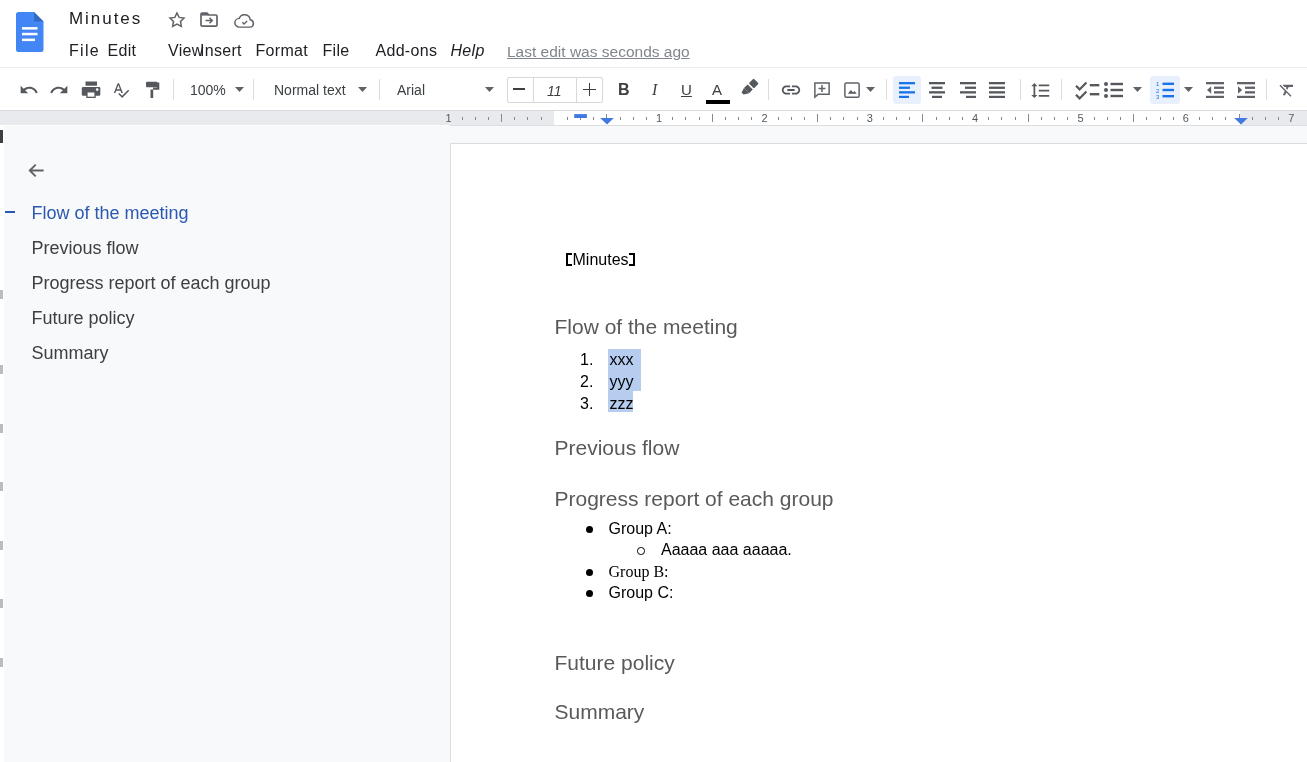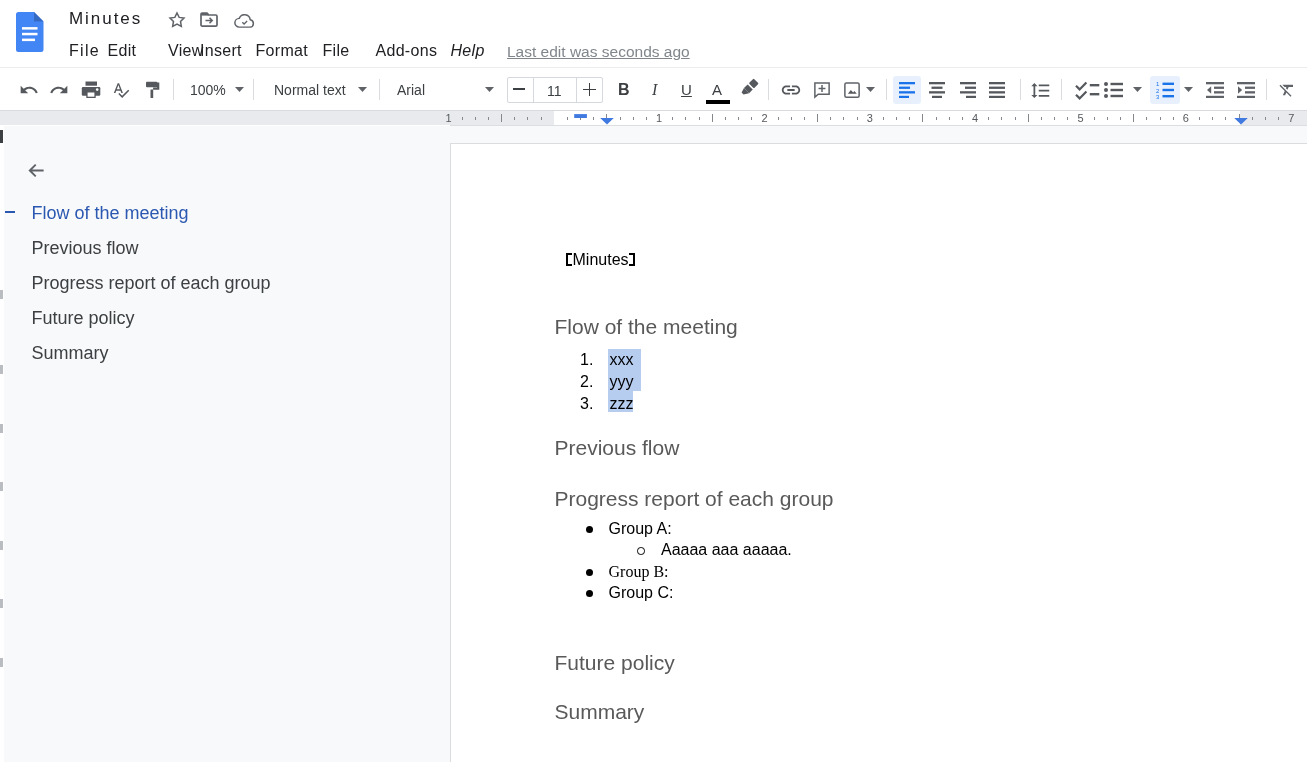--- a/index.html
+++ b/index.html
@@ -113,21 +113,21 @@
       <div class="sep" style="left:379px;"></div>
       <div class="tbtext" style="left:397px; top:82px;">Arial</div>
       <svg class="abs" style="left:485px; top:87px;" width="9" height="5" viewBox="0 0 9 5">
           <path d="M0 0 H9 L4.5 5 Z" fill="#5f6368"></path>
         </svg>
 
       <div class="abs" style="left:507px; top:77px; width:96px; height:26px; border:1px solid #d5d8dc; border-radius:2px;"></div>
       <div class="abs" style="left:533px; top:77px; width:1px; height:26px; background:#d5d8dc;"></div>
       <div class="abs" style="left:576px; top:77px; width:1px; height:26px; background:#d5d8dc;"></div>
       <div class="abs" style="left:513px; top:88px; width:12px; height:2px; background:#3c4043;"></div>
-      <div class="tbtext" style="left:547px; top:83px;">11</div>
+      <div class="tbtext" style="left:547px; top:83px;font-style:italic;">11</div>
       <div class="abs" style="left:583px; top:88.5px; width:13px; height:1.8px; background:#3c4043;"></div>
       <div class="abs" style="left:588.6px; top:83px; width:1.8px; height:13px; background:#3c4043;"></div>
 
       <div class="tbtext" style="left:618px; top:81px; font-weight:bold; font-size:16px;">B</div>
       <div class="tbtext" style="left:652px; top:81px; font-style:italic; font-size:16px; font-family:'Liberation Serif',serif;">I</div>
       <div class="tbtext" style="left:681px; top:81px; font-size:15px; text-decoration:underline;">U</div>
       <div class="tbtext" style="left:712px; top:81px; font-size:15px;">A</div>
       <div class="abs" style="left:706px; top:100px; width:24px; height:3.5px; background:#000;"></div>
 
       <svg class="abs" style="left:739px; top:77px;" width="21" height="21" viewBox="0 0 21 21">

